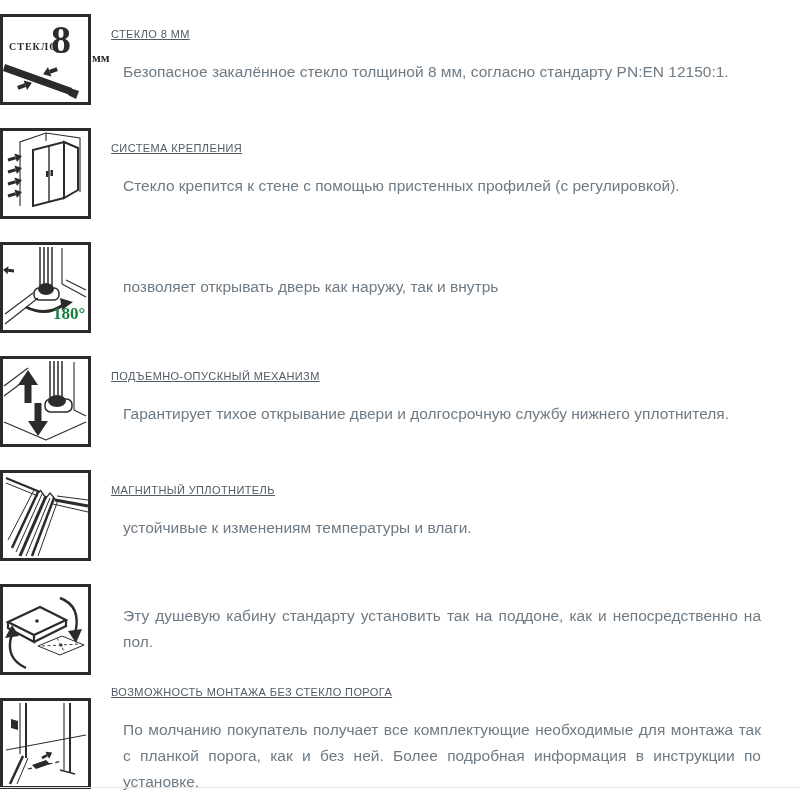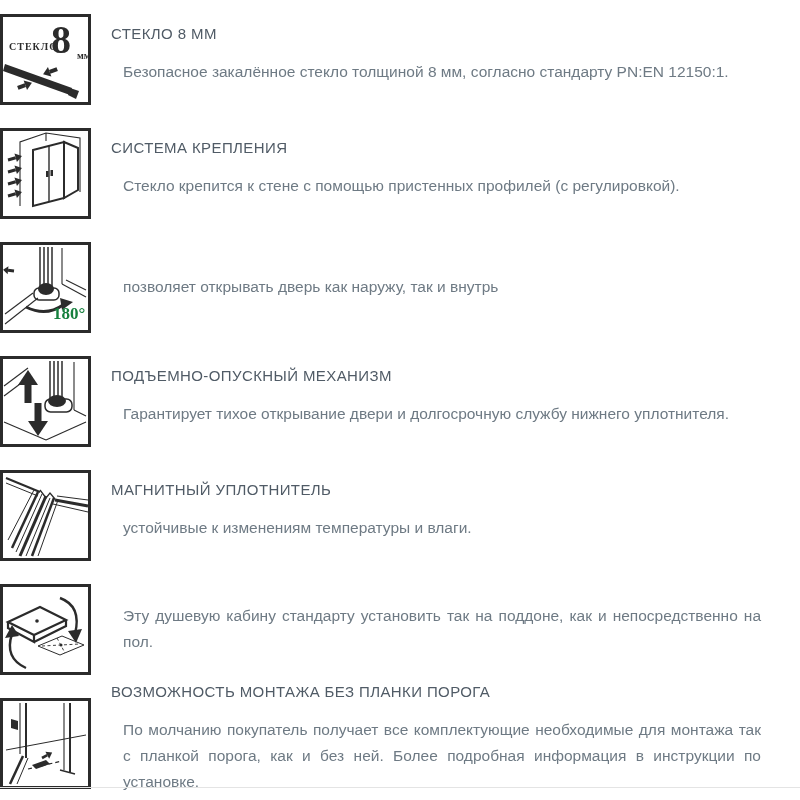--- a/index.html
+++ b/index.html
@@ -2,27 +2,27 @@
 <html><head>
 <meta charset="utf-8">
 <style>
   html,body{margin:0;padding:0;background:#ffffff;}
   body{font-family:"Liberation Sans", sans-serif; width:800px; height:800px; position:relative; overflow:hidden;}
   .features{padding-top:2px;}
   .feature-row{display:flex; align-items:center; height:114px;}
   .icon-box{flex:0 0 91px; width:91px; height:91px; margin-left:0; position:relative;font-family:Liberation Serif, serif;}
   .icon-box svg{display:block; width:91px; height:91px;}
   .text-col{margin-left:20px; width:662px;}
-  .feat-title{font-size:15px; line-height:26px; color:#505b66; letter-spacing:.4px; margin:0;}
+  .feat-title{font-size:11px; line-height:26px; color:#505b66; letter-spacing:.4px; margin:0;text-decoration:underline;}
   .feat-desc{font-size:15.5px; line-height:26px; color:#6e7a84; margin:12px;}
   .just{text-align:justify;}
   
   .g-label{position:absolute; left:9px; top:27px; font-size:10px; font-weight:bold; letter-spacing:1px; color:#2b2b2b;}
   .g-num{position:absolute; left:51px; top:2px; font-size:40px; font-weight:bold; color:#2b2b2b;}
-  .g-unit{position:absolute; left:77px; top:36px; font-size:10px; font-weight:bold; color:#2b2b2b;text-align:center;}
+  .g-unit{position:absolute; left:92px; top:36px; font-size:13px; font-weight:bold; color:#2b2b2b;text-align:center;}
   
   .g-angle{position:absolute; left:53px; top:62px; font-size:17px; font-weight:bold; color:#15803d;}
   .bottom-divider{position:absolute; left:0; right:0; top:787px; height:1px; background:#e4e4e4;}
   .st{stroke:#2b2b2b; fill:none;}
   .fl{fill:#2b2b2b; stroke:none;}
   .box-frame{fill:#ffffff; stroke:#2b2b2b; stroke-width:3;}
 </style>
 </head>
 <body>
 
@@ -212,20 +212,20 @@
         <line class="st" stroke-width="1" x1="6" y1="52" x2="86" y2="37"></line>
         <line class="st" stroke-width="1.2" stroke-dasharray="4,3" x1="28" y1="71" x2="62" y2="63"></line>
         <polygon class="fl" points="32,67 46,62 50,66 36,71"></polygon>
         <g class="fl" transform="translate(42,60) rotate(-28)">
             <rect x="0" y="-1.3" width="6" height="2.6"></rect>
             <polygon points="6,-4 11.5,0 6,4"></polygon>
           </g>
       </svg>
     </div>
     <div class="text-col">
-      <p class="feat-title">ВОЗМОЖНОСТЬ МОНТАЖА БЕЗ ПЛАНКИ ПОРОГА</p>
+      <p class="feat-title">ВОЗМОЖНОСТЬ МОНТАЖА БЕЗ СТЕКЛО ПОРОГА</p>
       <p class="feat-desc just">По молчанию покупатель получает все комплектующие необходимые для монтажа так с планкой порога, как и без ней. Более подробная информация в инструкции по установке.</p>
     </div>
   </div>
 
 </div>
 
 <div class="bottom-divider"></div>
 
 </body></html>

